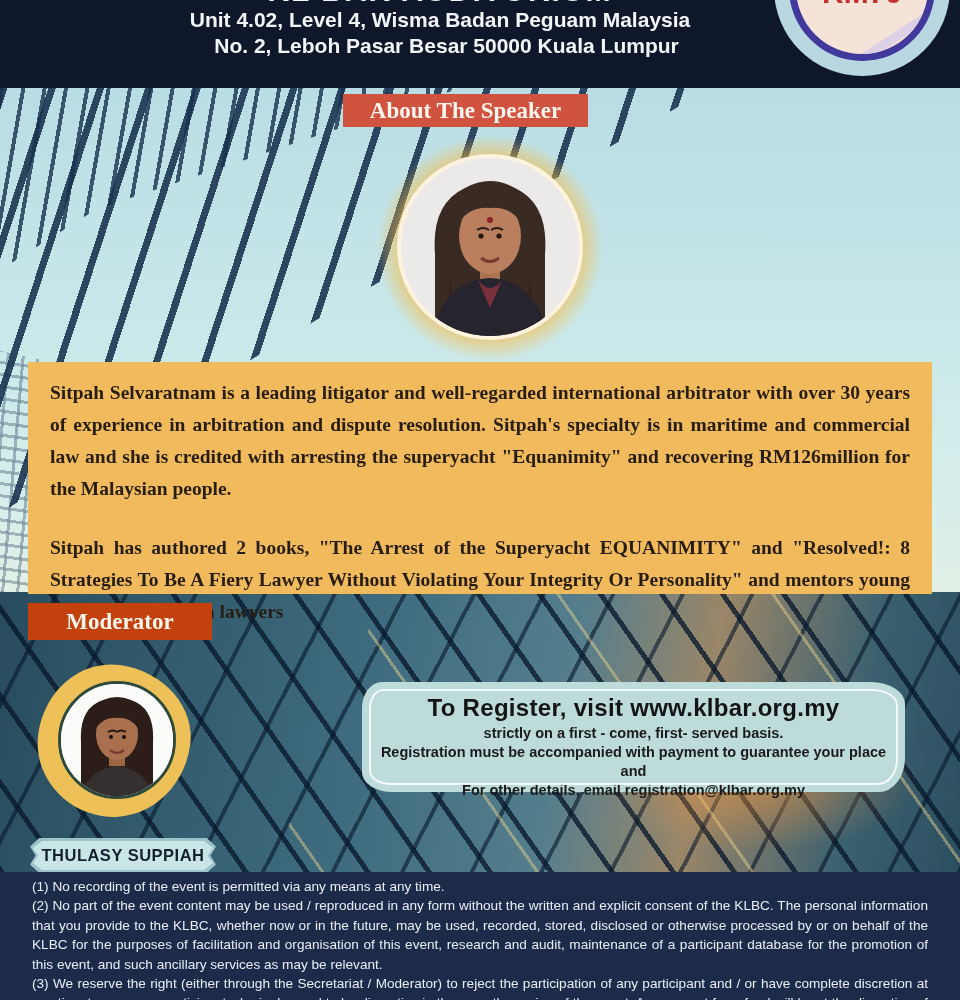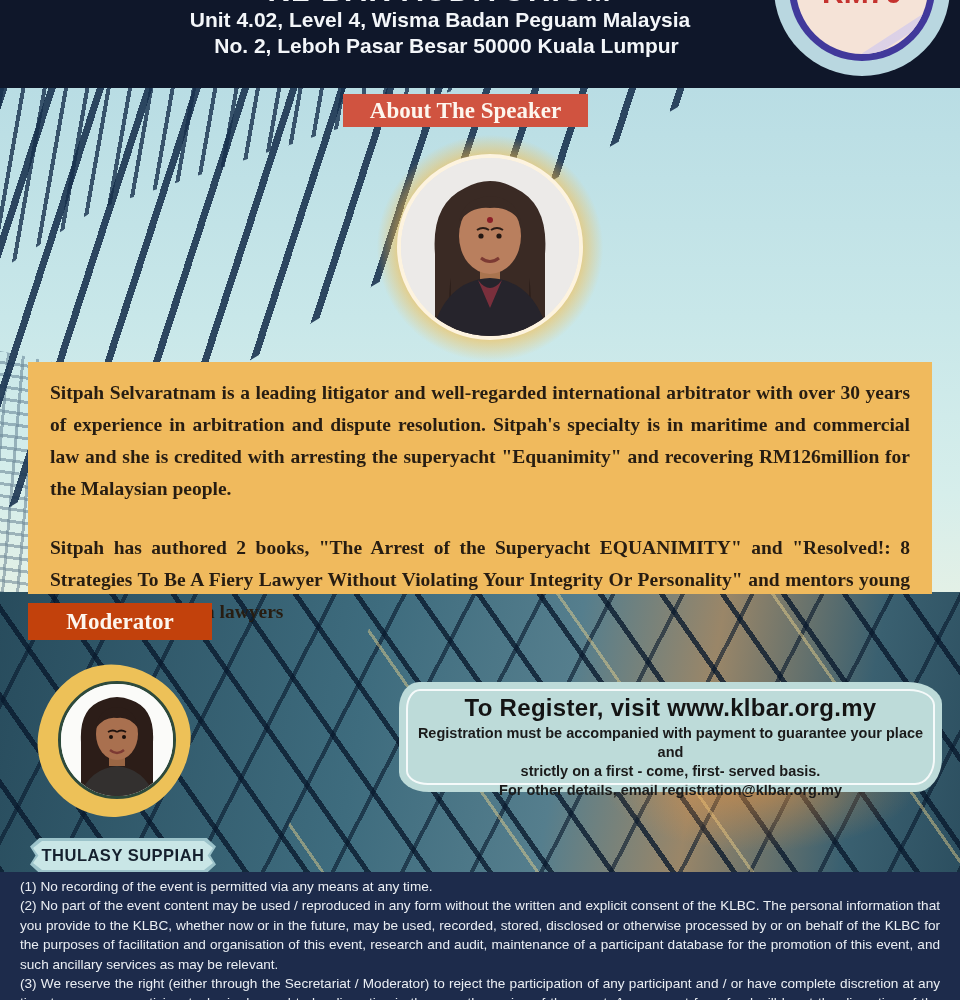--- a/index.html
+++ b/index.html
@@ -74,40 +74,40 @@
 
   
   .bio{position:absolute;left:28px;top:362px;width:904px;height:232px;background:#f0ba5d;
        box-sizing:border-box;padding:15px 22px;color:#271d12;
        font-family:"Liberation Serif",serif;font-weight:bold;font-size:19.5px;line-height:32px;}
   .bio p{margin:0 0 27px 0;text-align:justify;}
   .bio p:last-child{margin-bottom:0;}
 
   
   .regbox{position:absolute;left:362px;top:682px;width:543px;height:110px;background:#bddbd9;
-       border-radius:20px 34px 26px 30px/26px 22px 34px 20px;box-sizing:border-box;margin-left:37px;}
+       border-radius:20px 34px 26px 30px/26px 22px 34px 20px;box-sizing:border-box;}
   .regbox:before{content:"";position:absolute;inset:7px;border:2px solid rgba(255,255,255,.85);
        border-radius:14px 26px 20px 22px/20px 16px 26px 14px;pointer-events:none;}
   .regbox .reg-head{margin:12px 10px 2px;text-align:center;font-weight:800;font-size:24px;
        color:#141414;letter-spacing:.3px;}
   .regbox .reg-line{margin:0 14px;text-align:center;font-weight:700;font-size:14.5px;
        line-height:19px;color:#1b1b1b;}
 
   
   .namebadge{position:absolute;left:30px;top:838px;width:186px;height:35px;}
   .namebadge .shape{position:absolute;inset:0;background:#9cc3ca;
        clip-path:polygon(5% 0,95% 0,100% 24%,97% 50%,100% 76%,95% 100%,5% 100%,0 76%,3% 50%,0 24%);}
   .namebadge .inner{position:absolute;inset:3px;background:#c9e6e6;
        clip-path:polygon(5% 0,95% 0,100% 24%,97% 50%,100% 76%,95% 100%,5% 100%,0 76%,3% 50%,0 24%);}
   .namebadge .label{position:absolute;inset:0;text-align:center;line-height:35px;
        font-weight:800;font-size:16.5px;letter-spacing:.5px;color:#15202e;}
 
   
   .footer{position:absolute;left:0;top:872px;width:960px;height:128px;background:#1d2b4b;
-       box-sizing:border-box;padding:5px 20px 0;color:#eaeef3;font-size:13.6px;line-height:19.4px;}
+       box-sizing:border-box;padding:5px 32px 0;color:#eaeef3;font-size:13.6px;line-height:19.4px;}
   .footer p{margin:0;text-align:justify;}
 </style>
 </head>
 <body>
 
 <div class="poster">
 
   <div class="bg-sky">
     <div class="stripe-a"></div>
     <div class="stripe-b"></div>
@@ -176,22 +176,22 @@
       <path d="M65 48 q-5 -3 -9 0" stroke="#21130e" stroke-width="1.8" fill="none"></path>
       <circle cx="50" cy="53" r="2" fill="#1c100b"></circle>
         <circle cx="63" cy="53" r="2" fill="#1c100b"></circle>
       <path d="M49 66 q7 6 14 0" stroke="#7c3a33" stroke-width="2.4" fill="none"></path>
       <path d="M18 112 Q30 84 56 82 Q82 84 94 112 Z" fill="#33302f"></path>
     </svg>
   </div>
 
   <div class="regbox">
     <div class="reg-head">To Register, visit www.klbar.org.my</div>
+    <div class="reg-line">strictly on a first - come, first- served basis.</div>
     <div class="reg-line">Registration must be accompanied with payment to guarantee your place and</div>
-    <div class="reg-line">strictly on a first - come, first- served basis.</div>
     <div class="reg-line">For other details, email registration@klbar.org.my</div>
   </div>
 
   <div class="namebadge">
     <div class="shape"></div>
     <div class="inner"></div>
     <div class="label">THULASY SUPPIAH</div>
   </div>
 
   <div class="footer">

